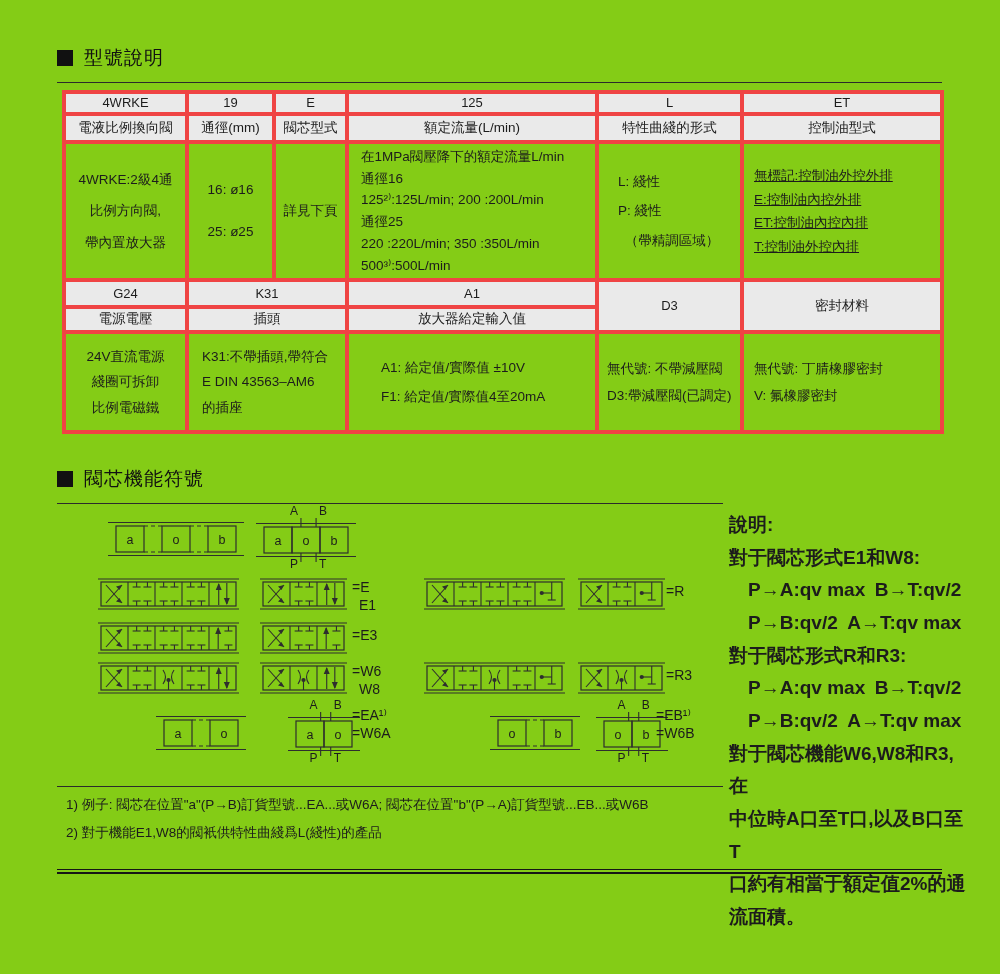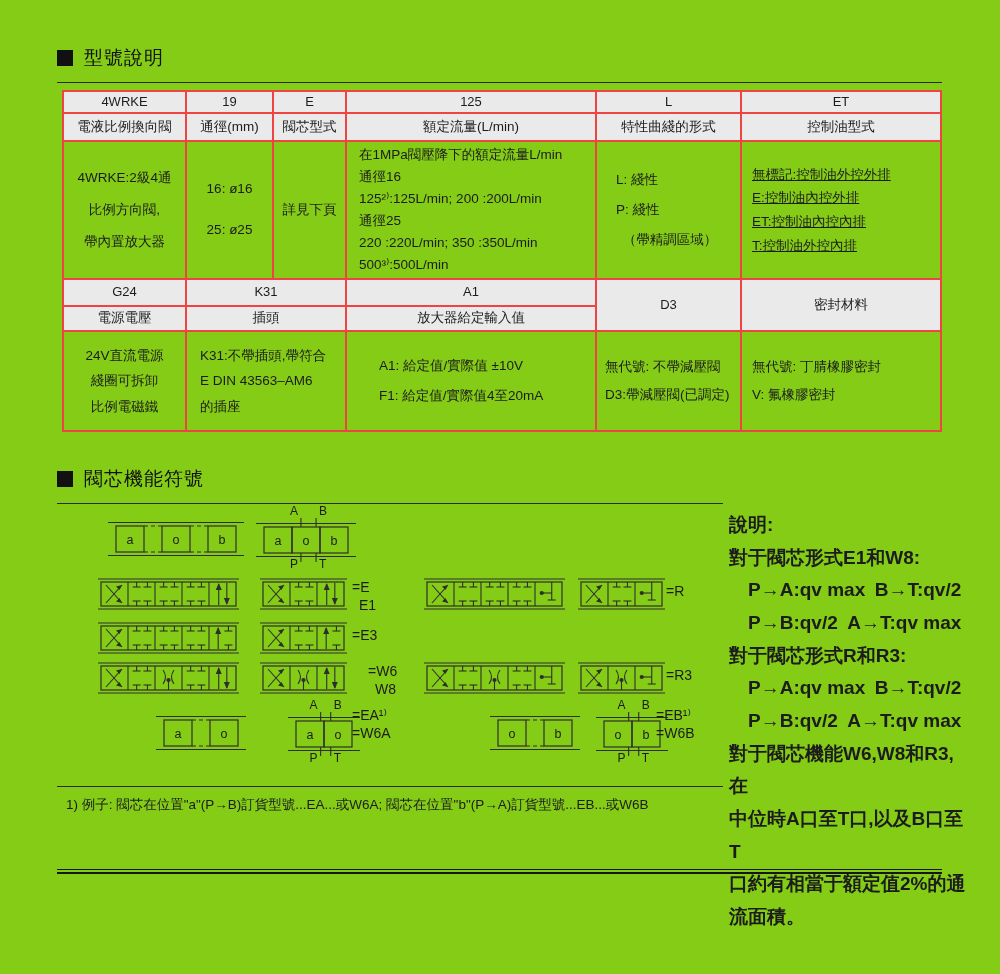--- a/index.html
+++ b/index.html
@@ -5,21 +5,21 @@
   html,body{margin:0;padding:0;background:#ffffff;}
   .page{position:relative;width:1000px;height:974px;background:#84cc16;overflow:hidden;
         font-family:"Liberation Sans","DejaVu Sans",sans-serif;color:#1c1c1c;}
   .sec-title{position:absolute;left:57px;display:flex;align-items:center;gap:11px;
              font-size:19px;letter-spacing:1px;color:#111;}
   .sq{width:16px;height:16px;background:#111;flex:0 0 auto;}
   .rule{position:absolute;height:0;border-top:1px solid #2b2b2b;}
   .rule-thick{position:absolute;height:2px;border-top:1px solid #161616;border-bottom:2px solid #161616;}
 
   table.spec{position:absolute;left:62px;top:90px;width:878px;border-collapse:collapse;table-layout:fixed;}
-  .spec td{border:2px solid #ef4444;text-align:center;vertical-align:middle;
+  .spec td{border:4px solid #ef4444;text-align:center;vertical-align:middle;
            white-space:pre-line;padding:1px 6px;font-size:13.5px;color:#1c1c1c;}
   .spec tr.r-code{height:22px;}
   .spec tr.r-label{height:28px;padding-left:48px;}
   .spec tr.r-b1{height:138px;}
   .spec tr.r-code2{height:27px;}
   .spec tr.r-label2{height:25px;}
   .spec tr.r-b2{height:100px;}
   .spec td.hdr{background:#eaeaea;line-height:1.25;font-size:13.5px;}
   .spec td.code{font-size:13px;}
   .c-left{text-align:left !important;}
@@ -142,20 +142,21 @@
 　P→A:qv max B→T:qv/2
 　P→B:qv/2 A→T:qv max
 對于閥芯機能W6,W8和R3,在
 中位時A口至T口,以及B口至T
 口約有相當于額定值2%的通
 流面積。</div>
 
   <div class="rule" style="left:57px;top:786px;width:666px;"></div>
 
   <div class="note" style="top:796px;">1) 例子: 閥芯在位置"a"(P→B)訂貨型號...EA...或W6A; 閥芯在位置"b"(P→A)訂貨型號...EB...或W6B</div>
+  <div class="note" style="top:824px;">2) 對于機能E1,W8的閥衹供特性曲綫爲L(綫性)的產品</div>
 
   <div class="rule-thick" style="left:57px;top:869px;width:885px;"></div>
 
 <div class="sym" style="left: 108px; top: 518px; position: absolute;"><svg width="136" height="40" viewBox="0 0 136 40">
         <line x1="0" y1="4.5" x2="136" y2="4.5" stroke="#2e2e2e" stroke-width="1.1"></line>
         <line x1="0" y1="37.5" x2="136" y2="37.5" stroke="#2e2e2e" stroke-width="1.1"></line>
         <rect x="8" y="8" width="28" height="26" fill="none" stroke="#2e2e2e" stroke-width="1.2"></rect>
         <text x="22" y="25.5" text-anchor="middle" font-size="12.5" fill="#1c1c1c">a</text>
         <line x1="36" y1="8" x2="54" y2="8" stroke="#2e2e2e" stroke-width="1.1" stroke-dasharray="4 3"></line>
         <line x1="36" y1="34" x2="54" y2="34" stroke="#2e2e2e" stroke-width="1.1" stroke-dasharray="4 3"></line>
@@ -433,21 +434,21 @@
         <polygon points="24,26 18,24.5 21.5,21" fill="#2e2e2e"></polygon>
         <path d="M 38 9 Q 43 16 38 23" fill="none" stroke="#2e2e2e" stroke-width="1.1"></path>
         <path d="M 49 9 Q 44 16 49 23" fill="none" stroke="#2e2e2e" stroke-width="1.1"></path>
         <circle cx="43.5" cy="19" r="2.1" fill="#2e2e2e"></circle>
         <line x1="43.5" y1="19" x2="43.5" y2="29" stroke="#2e2e2e" stroke-width="1.1"></line>
         <line x1="66.72" y1="28" x2="66.72" y2="7" stroke="#2e2e2e" stroke-width="1.1"></line>
         <polygon points="66.72,6 63.72,13 69.72,13" fill="#2e2e2e"></polygon>
         <line x1="74.82" y1="6" x2="74.82" y2="27" stroke="#2e2e2e" stroke-width="1.1"></line>
         <polygon points="74.82,28 71.82,21 77.82,21" fill="#2e2e2e"></polygon>
       </svg></div>
-    <div class="symlabel" style="left: 352px; top: 662px; margin-left: 16px;">=W6
+    <div class="symlabel" style="left: 352px; top: 662px;">=W6
  W8</div>
     <div class="sym" style="left: 424px; top: 661px; position: absolute;"><svg width="141" height="34" viewBox="0 0 141 34">
         <line x1="0" y1="2" x2="141" y2="2" stroke="#2e2e2e" stroke-width="1.1"></line>
         <line x1="0" y1="32" x2="141" y2="32" stroke="#2e2e2e" stroke-width="1.1"></line>
         <rect x="3" y="5" width="135" height="24" fill="none" stroke="#2e2e2e" stroke-width="1.2"></rect>
         <line x1="30" y1="5" x2="30" y2="29" stroke="#2e2e2e" stroke-width="1.1"></line>
         <line x1="57" y1="5" x2="57" y2="29" stroke="#2e2e2e" stroke-width="1.1"></line>
         <line x1="84" y1="5" x2="84" y2="29" stroke="#2e2e2e" stroke-width="1.1"></line>
         <line x1="111" y1="5" x2="111" y2="29" stroke="#2e2e2e" stroke-width="1.1"></line>
         <line x1="8" y1="26" x2="24" y2="8" stroke="#2e2e2e" stroke-width="1.1"></line>

